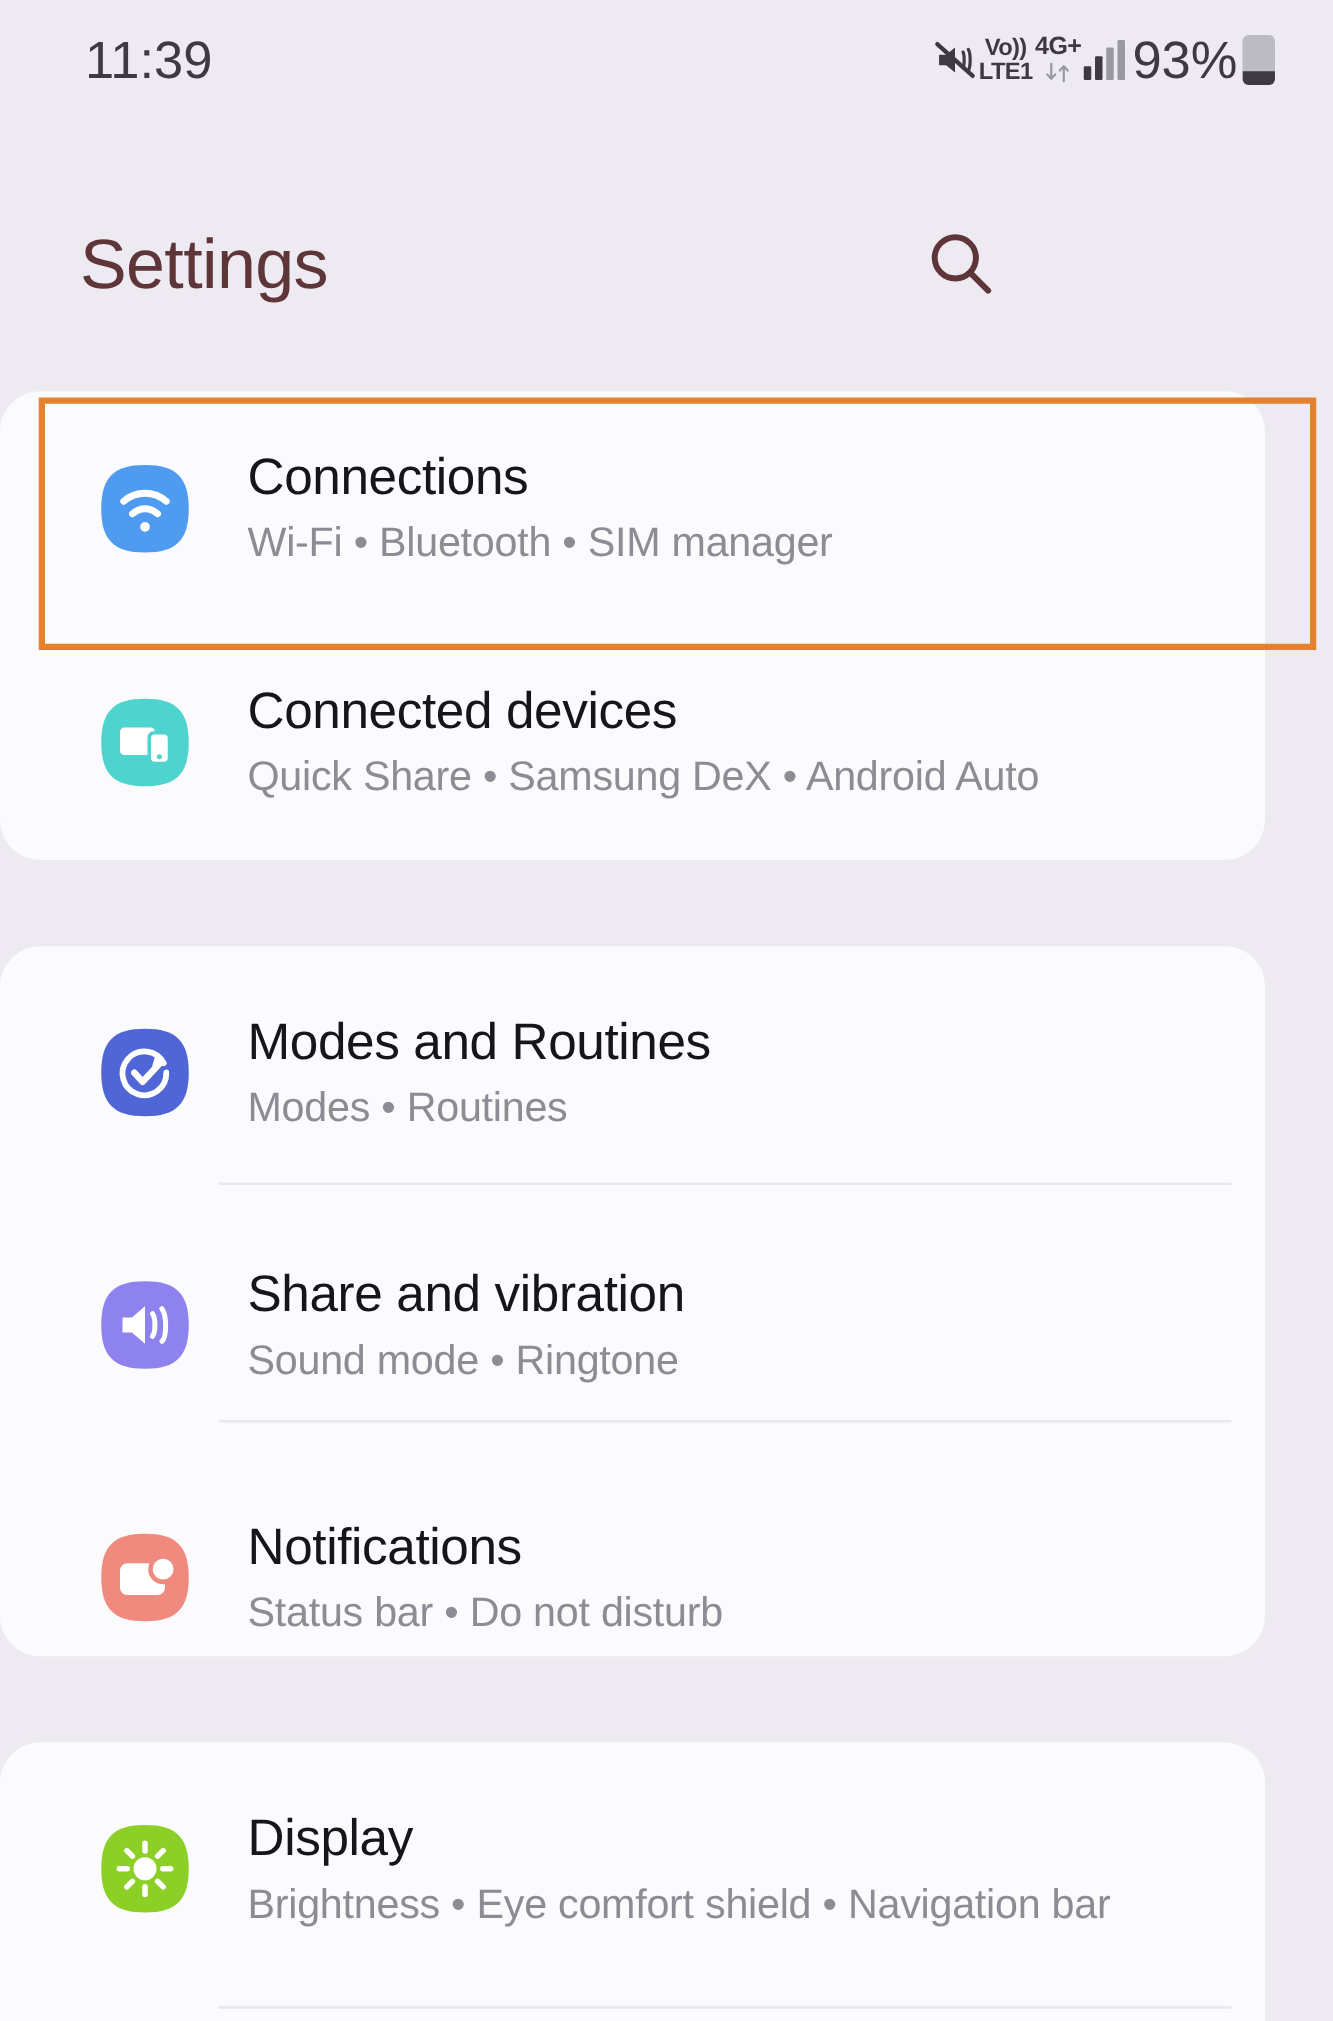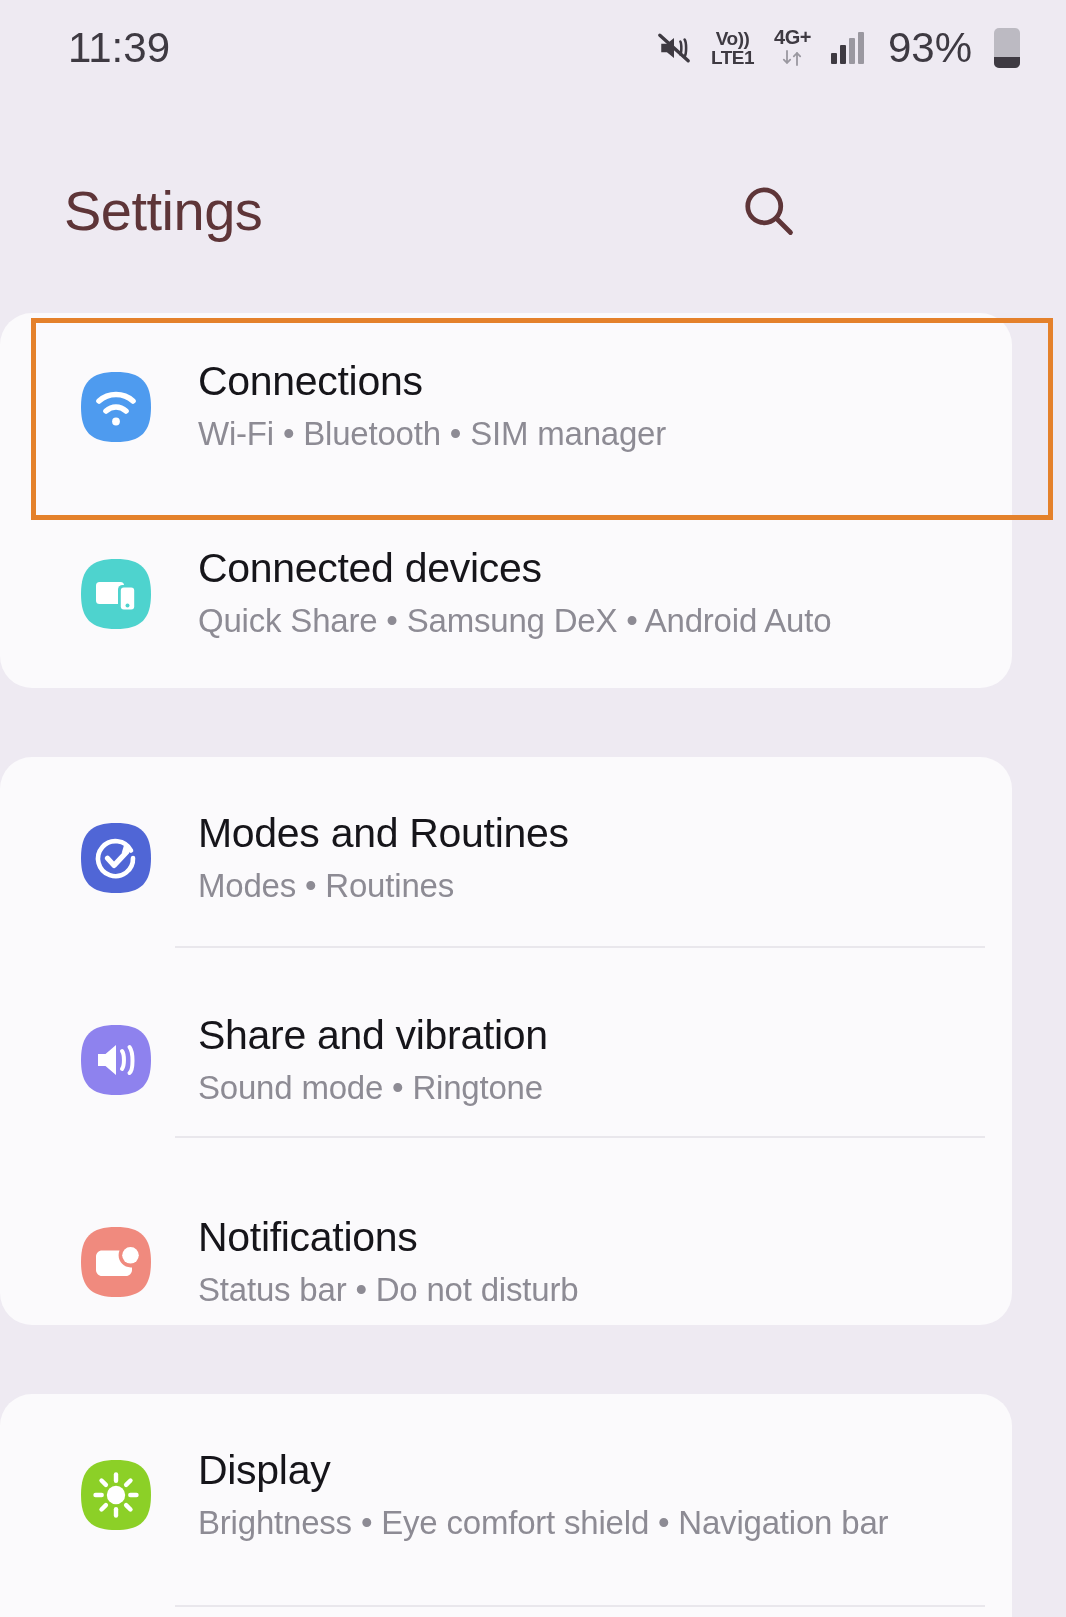--- a/index.html
+++ b/index.html
@@ -14,21 +14,21 @@
   
   .statusbar {
     position:absolute; top:0; left:0; width:1066px; height:96px;
     display:flex; align-items:center; justify-content:space-between;
     padding:0 46px 0 68px;
   }
   .clock {
     font-size:42px; color:#3E3A42; letter-spacing:0px;
     font-family:"Liberation Sans", sans-serif;
   }
-  .status-right { display:flex; align-items:center; gap:20px; }
+  .status-right { display:flex; align-items:center; gap:2px; }
 
   .ic-mute { width:34px; height:34px; display:block; }
   .volte-block {
     display:flex; flex-direction:column; align-items:center;
     line-height:1.0; color:#3E3A42;
   }
   .volte-top { font-size:19px; font-weight:bold; letter-spacing:-.5px;}
   .volte-bot { font-size:19px; font-weight:bold; letter-spacing:-.5px;}
   .net-block {
     display:flex; flex-direction:column; align-items:center;

